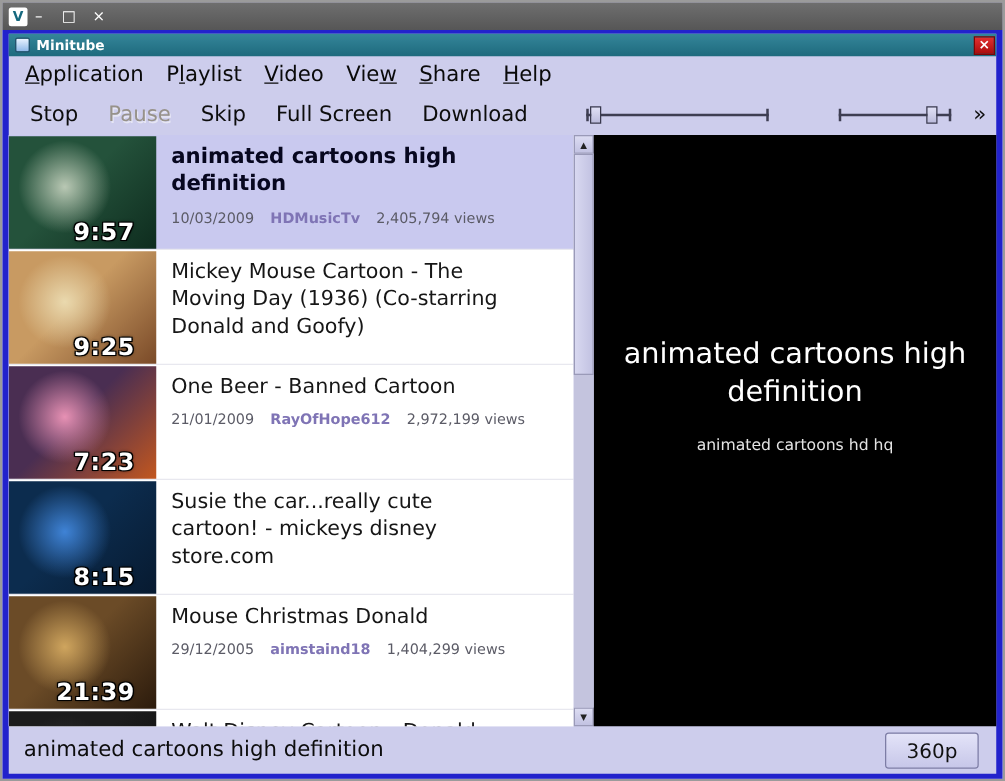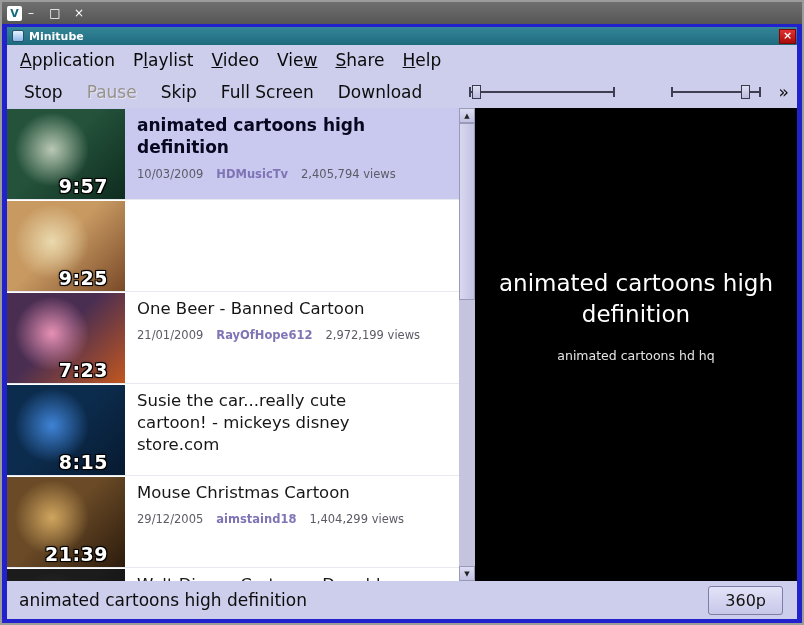--- a/index.html
+++ b/index.html
@@ -207,20 +207,23 @@
                 <span>10/03/2009</span>
                 <span class="author">HDMusicTv</span>
                 <span>2,405,794 views</span>
               </div>
             </div>
           </div>
           <div class="pl-row">
             <div class="thumb" style="background: radial-gradient(circle at 38% 45%, rgb(234, 217, 174) 0%, rgba(0, 0, 0, 0) 42%), linear-gradient(135deg, rgb(200, 154, 98) 0%, rgb(200, 154, 98) 45%, rgb(122, 74, 40) 100%);">
               <span class="dur">9:25</span>
             </div>
+            <div class="info">
+              <div class="pl-title">Mickey Mouse Cartoon - The Moving Day (1936) (Co-starring Donald and Goofy)</div>
+            </div>
           </div>
           <div class="pl-row">
             <div class="thumb" style="background: radial-gradient(circle at 38% 45%, rgb(231, 145, 180) 0%, rgba(0, 0, 0, 0) 42%), linear-gradient(135deg, rgb(74, 46, 82) 0%, rgb(74, 46, 82) 45%, rgb(194, 87, 31) 100%); padding-left: 39px;">
               <span class="dur">7:23</span>
             </div>
             <div class="info">
               <div class="pl-title">One Beer - Banned Cartoon</div>
               <div class="pl-meta">
                 <span>21/01/2009</span>
                 <span class="author">RayOfHope612</span>
@@ -234,21 +237,21 @@
             </div>
             <div class="info">
               <div class="pl-title">Susie the car...really cute cartoon! - mickeys disney store.com</div>
             </div>
           </div>
           <div class="pl-row">
             <div class="thumb" style="background: radial-gradient(circle at 38% 45%, rgb(207, 165, 94) 0%, rgba(0, 0, 0, 0) 42%), linear-gradient(135deg, rgb(107, 75, 39) 0%, rgb(107, 75, 39) 45%, rgb(44, 27, 12) 100%);">
               <span class="dur">21:39</span>
             </div>
             <div class="info">
-              <div class="pl-title">Mouse Christmas Cartoon</div>
+              <div class="pl-title">Mouse Christmas Donald</div>
               <div class="pl-meta">
                 <span>29/12/2005</span>
                 <span class="author">aimstaind18</span>
                 <span>1,404,299 views</span>
               </div>
             </div>
           </div>
           <div class="pl-row">
             <div class="thumb" style="background: radial-gradient(circle at 38% 45%, rgb(51, 51, 51) 0%, rgba(0, 0, 0, 0) 42%), linear-gradient(135deg, rgb(28, 28, 28) 0%, rgb(28, 28, 28) 45%, rgb(10, 10, 10) 100%);"></div>
             <div class="info">

